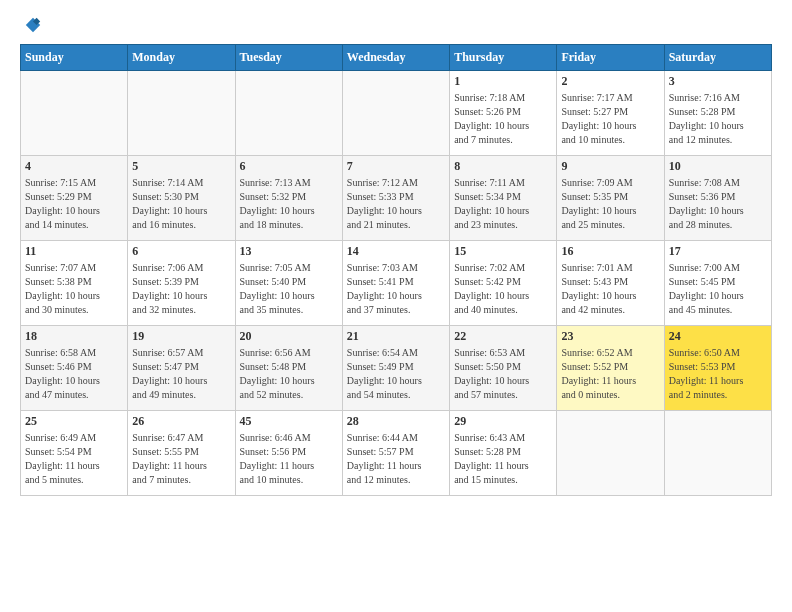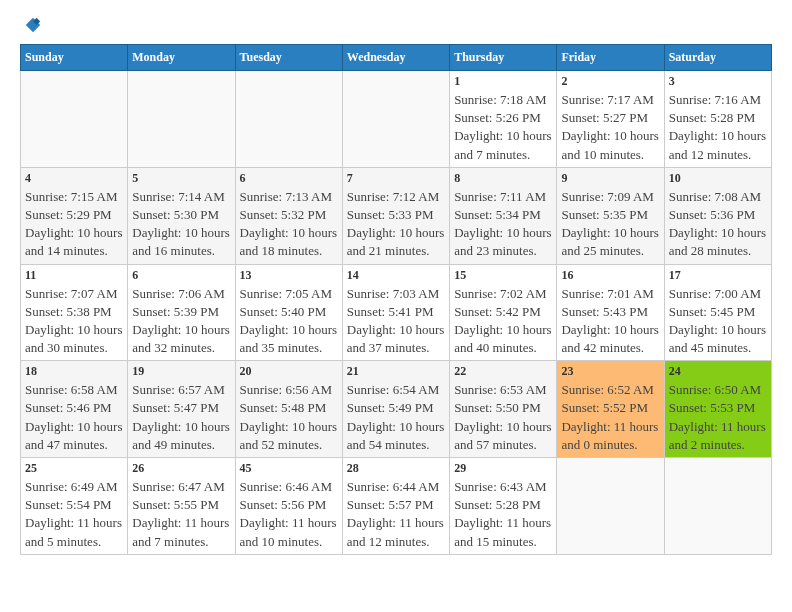--- a/index.html
+++ b/index.html
@@ -86,21 +86,21 @@
     .calendar td.empty {
       background: #f9f9f9;
     }
     .day-number {
       font-size: 12px;
       font-weight: bold;
       color: #333;
       margin-bottom: 2px;
     }
     .day-info {
-      font-size: 13px;
+      font-size: 10px;
       color: #444;
       line-height: 1.4;
     }
   </style>
 </head>
 <body>
 
 <div class="page">
   <div class="header">
     <div class="logo">
@@ -290,28 +290,28 @@
 Daylight: 10 hours
 and 54 minutes.</div>
           </td>
           <td style="background: rgb(245, 245, 245);">
             <div class="day-number">22</div>
             <div class="day-info" style="white-space: pre-line;">Sunrise: 6:53 AM
 Sunset: 5:50 PM
 Daylight: 10 hours
 and 57 minutes.</div>
           </td>
-          <td style="background: #fdba74;">
+          <td style="background: #fef9c3;">
             <div class="day-number">23</div>
             <div class="day-info" style="white-space: pre-line;">Sunrise: 6:52 AM
 Sunset: 5:52 PM
 Daylight: 11 hours
 and 0 minutes.</div>
           </td>
-          <td style="background: #84cc16;">
+          <td style="background: #fde047;">
             <div class="day-number">24</div>
             <div class="day-info" style="white-space: pre-line;">Sunrise: 6:50 AM
 Sunset: 5:53 PM
 Daylight: 11 hours
 and 2 minutes.</div>
           </td>
         </tr>
         <tr style="background: rgb(255, 255, 255);">
           <td>
             <div class="day-number">25</div>

